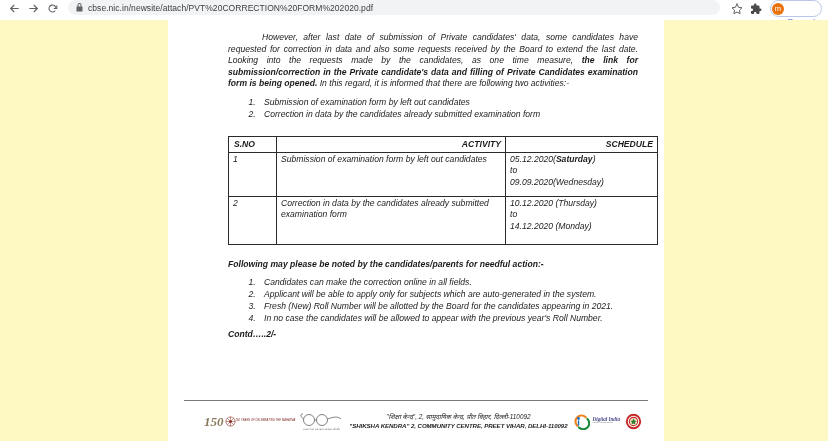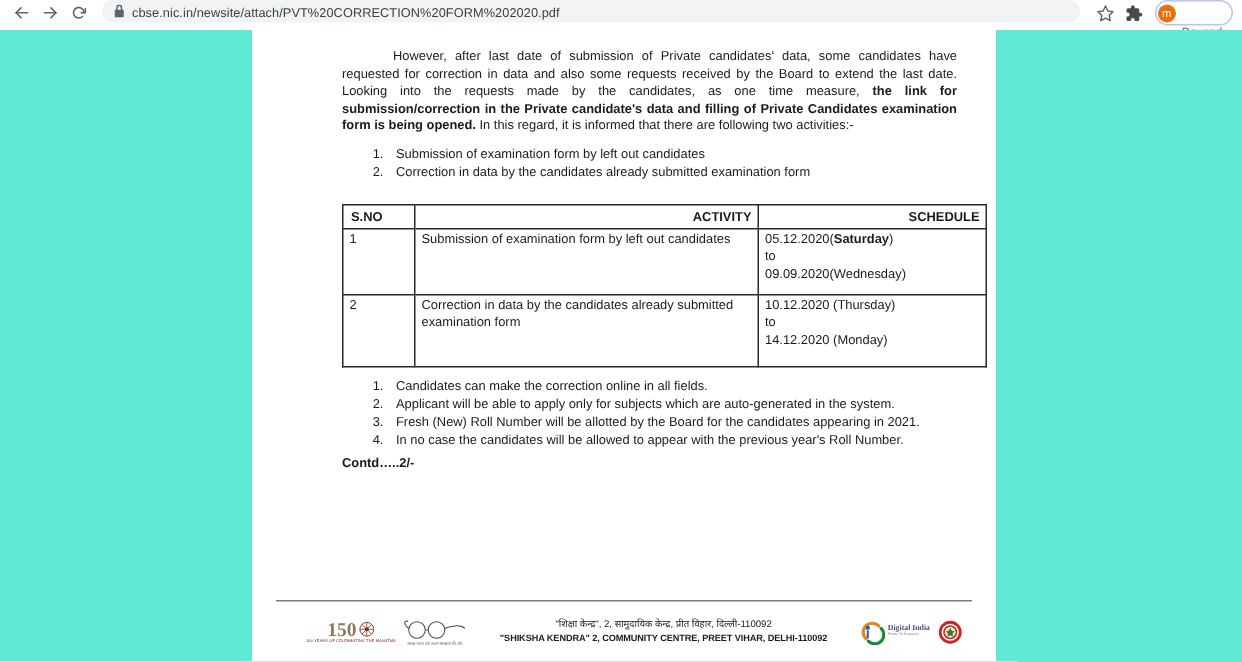--- a/index.html
+++ b/index.html
@@ -104,22 +104,23 @@
     white-space: nowrap;
     margin-top: 25px;
   }
 
   
   .pdf-viewer {
     position: absolute;
     left: 0; top: 20px;
     width: 828px;
     height: 421px;
-    background: #5eead4;
+    background: #fef9c3;
     overflow: hidden;
+    font-style: italic;
   }
   .pdf-page {
     position: absolute;
     left: 168px;
     top: 0px;
     width: 496px;
     height: 421px;
     background: #ffffff;
   }
 
@@ -216,21 +217,21 @@
   }
   .footer-left {
     display: flex;
     align-items: center;
     gap: 4px;
     flex: 0 0 auto;
     padding-left: 20px;
   }
   .logo150 {
     display: flex;
-    flex-direction: column;
+    flex-direction: row;
     align-items: center;
     line-height: 1;
     justify-content: flex-end;
   }
   .logo150-top {
     display: flex;
     align-items: center;
     gap: 1px;
   }
   .logo150-num {
@@ -385,20 +386,21 @@
             <td class="act">Correction in data by the candidates already submitted examination form</td>
             <td class="sch">
               <span>10.12.2020 (Thursday)</span><br>
               <span>to</span><br>
               <span>14.12.2020 (Monday)</span>
             </td>
           </tr>
         </tbody>
       </table>
 
+      <p class="noted-head">Following may please be noted by the candidates/parents for needful action:-</p>
 
       <ol class="list justify spaced">
         <li>Candidates can make the correction online in all fields.</li>
         <li>Applicant will be able to apply only for subjects which are auto-generated in the system.</li>
         <li>Fresh (New) Roll Number will be allotted by the Board for the candidates appearing in 2021.</li>
         <li>In no case the candidates will be allowed to appear with the previous year's Roll Number.</li>
       </ol>
 
       <p class="contd">Contd…..2/-</p>
     </div>

